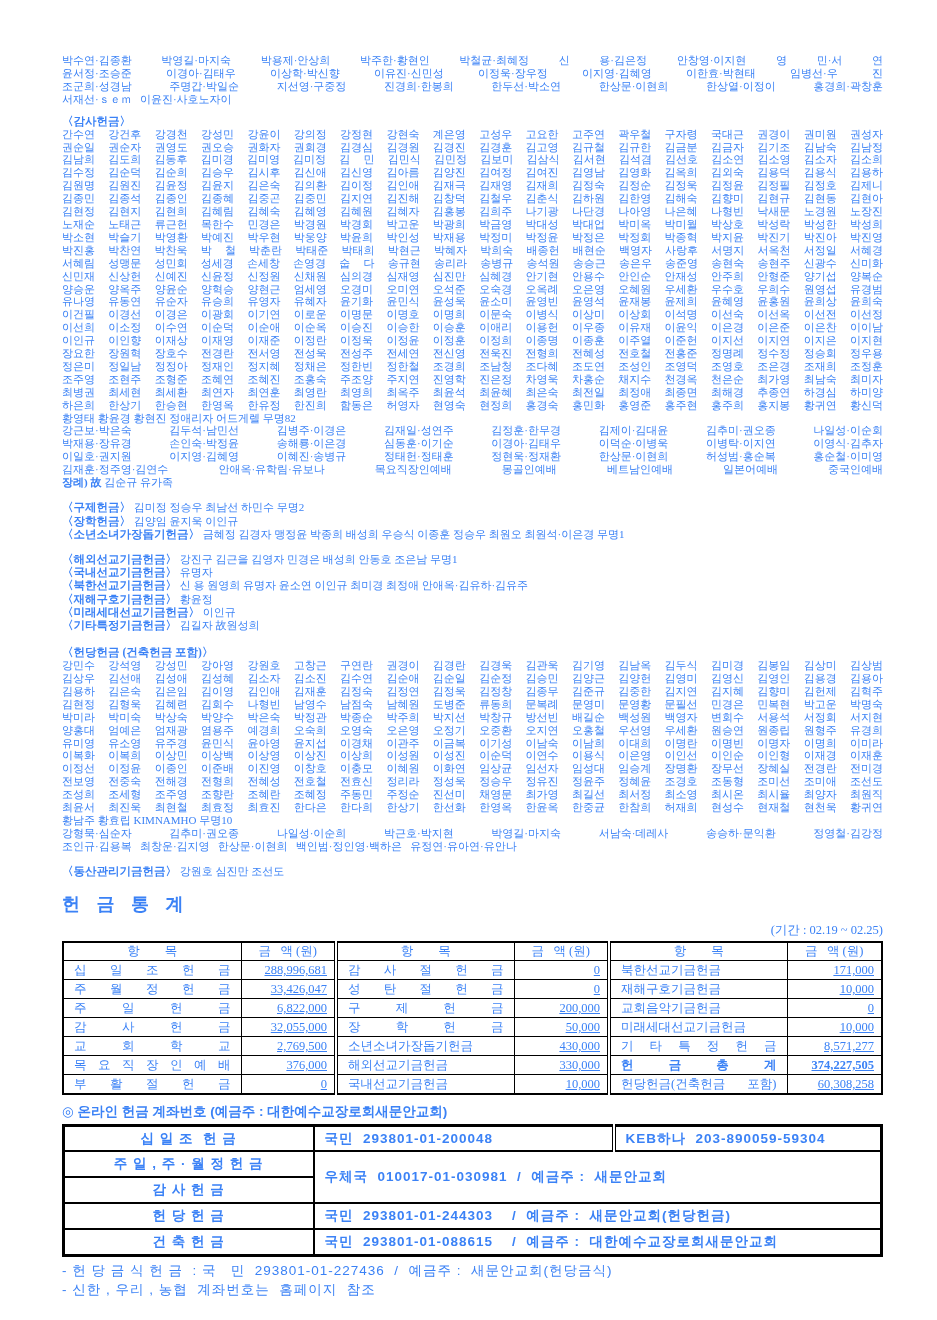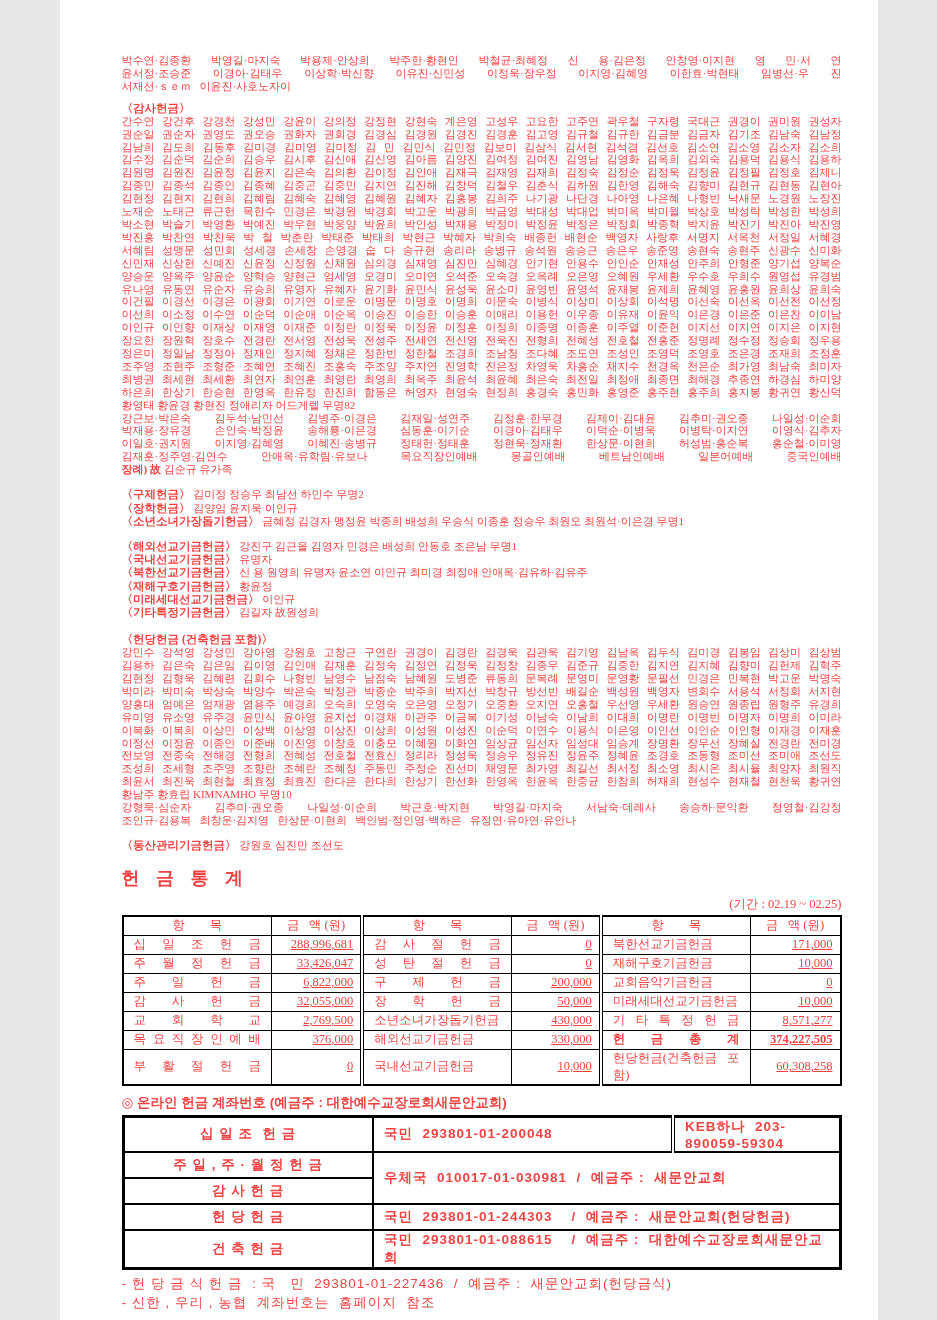--- a/index.html
+++ b/index.html
@@ -1,20 +1,20 @@
 <!DOCTYPE html>
 <html><head>
 <meta charset="utf-8">
 <style>
   * { margin:0; padding:0; box-sizing:border-box; }
   html,body { background:#e8e8e8; }
   .page {
-    width:818px; height:1320px; background:#ffffff; margin:0 auto;
-    font-family:"Liberation Serif","DejaVu Serif",serif; color:#ef4444;
-    padding:54px 36px 0 62px; overflow:hidden; position:relative;
+    width:937px; height:1320px; background:#ffffff; margin:0 auto;
+    font-family:"Liberation Serif","DejaVu Serif",serif; color:#3b82f6;
+    padding:54px 54px 0 62px; overflow:hidden; position:relative;
   }
   .names-line {
     font-size:11px; line-height:12.9px;
     text-align:justify; text-align-last:justify;
   }
   .names-line.left { text-align:left; text-align-last:left; white-space:pre-wrap; }
   .sec-head { font-weight:bold; font-size:11.5px; line-height:13px; margin-top:9px; }
   .fund-line { font-size:11px; line-height:13.2px; }
   .fund-line .b { font-weight:bold; font-size:11.5px; }
   .funeral-line { font-size:11px; line-height:13.2px; }
@@ -48,20 +48,21 @@
 </style>
 </head>
 <body>
 
 <div class="page">
 
   <div>
     <div>
         <div class="names-line">박수연·김종환 박영길·마지숙 박용제·안상희 박주한·황현인 박철균·최혜정 신 용·김은정 안창영·이지현 영 민·서 연</div>
         <div class="names-line">윤서정·조승준 이경아·김태우 이상학·박신향 이유진·신민성 이정욱·장우정 이지영·김혜영 이한효·박현태 임병선·우 진</div>
+        <div class="names-line">조군희·성경남 주명갑·박일순 지선영·구중정 진경희·한봉희 한두선·박소연 한상문·이현희 한상열·이정이 홍경희·곽창훈</div>
       </div>
     <div>
         <div class="names-line left">서재선·ｓｅｍ   이윤진·사호노자이</div>
       </div>
   </div>
 
   <div class="sec-head">〈감사헌금〉</div>
   <div>
       <div class="names-line">간수연 강건후 강경천 강성민 강윤이 강의정 강정현 강현숙 계은영 고성우 고요한 고주연 곽우철 구자령 국대근 권경이 권미원 권성자</div>
       <div class="names-line">권순일 권순자 권영도 권오승 권화자 권회경 김경심 김경원 김경진 김경훈 김고영 김규철 김규한 김금분 김금자 김기조 김남숙 김남정</div>
@@ -114,20 +115,21 @@
       <div class="fund-line"><span class="b">〈재해구호기금헌금〉</span><span>  황윤정</span></div>
       <div class="fund-line"><span class="b">〈미래세대선교기금헌금〉</span><span>  이인규</span></div>
       <div class="fund-line"><span class="b">〈기타특정기금헌금〉</span><span>  김길자 故원성희</span></div>
     </div>
 
   <div class="gap-m"></div>
 
   <div class="sec-head" style="margin-top:2px">〈헌당헌금 (건축헌금 포함)〉</div>
   <div>
       <div class="names-line">강민수 강석영 강성민 강아영 강원호 고창근 구연란 권경이 김경란 김경욱 김관욱 김기영 김남옥 김두식 김미경 김봉임 김상미 김상범</div>
+      <div class="names-line">김상우 김선애 김성애 김성혜 김소자 김소진 김수연 김순애 김순일 김순정 김승민 김양근 김양헌 김영미 김영신 김영인 김용경 김용아</div>
       <div class="names-line">김용하 김은숙 김은임 김이영 김인애 김재훈 김정숙 김정연 김정욱 김정창 김종무 김준규 김중한 김지연 김지혜 김향미 김헌제 김혁주</div>
       <div class="names-line">김현정 김형욱 김혜련 김회수 나형빈 남영수 남점숙 남혜원 도병준 류동희 문복례 문영미 문영황 문필선 민경은 민복현 박고운 박명숙</div>
       <div class="names-line">박미라 박미숙 박상숙 박양수 박은숙 박정관 박종순 박주희 박지선 박창규 방선빈 배길순 백성원 백영자 변회수 서용석 서정회 서지현</div>
       <div class="names-line">양홍대 엄예은 엄재광 염용주 예경희 오숙희 오영숙 오은영 오정기 오중환 오지연 오홍철 우선영 우세환 원승연 원종립 원형주 유경희</div>
       <div class="names-line">유미영 유소영 유주경 윤민식 윤아영 윤지섭 이경채 이관주 이금복 이기성 이남숙 이남희 이대희 이명란 이명빈 이명자 이명희 이미라</div>
       <div class="names-line">이복화 이복희 이상민 이상백 이상영 이상진 이상희 이성원 이성진 이순덕 이연수 이용식 이은영 이인선 이인순 이인형 이재경 이재훈</div>
       <div class="names-line">이정선 이정윤 이종인 이준배 이진영 이창호 이충모 이혜원 이화연 임상균 임선자 임성대 임승계 장명환 장무선 장혜실 전경란 전미경</div>
       <div class="names-line">전보영 전중숙 전해경 전형희 전혜성 전호철 전효신 정리라 정성욱 정승우 정유진 정윤주 정혜윤 조경호 조동형 조미선 조미애 조선도</div>
       <div class="names-line">조성희 조세형 조주영 조향란 조혜란 조혜정 주동민 주정순 진선미 채영문 최가영 최길선 최서정 최소영 최시온 최시율 최양자 최원직</div>
       <div class="names-line">최윤서 최진욱 최현철 최효정 최효진 한다은 한다희 한상기 한선화 한영옥 한윤옥 한중균 한참희 허재희 현성수 현재철 현천욱 황귀연</div>

